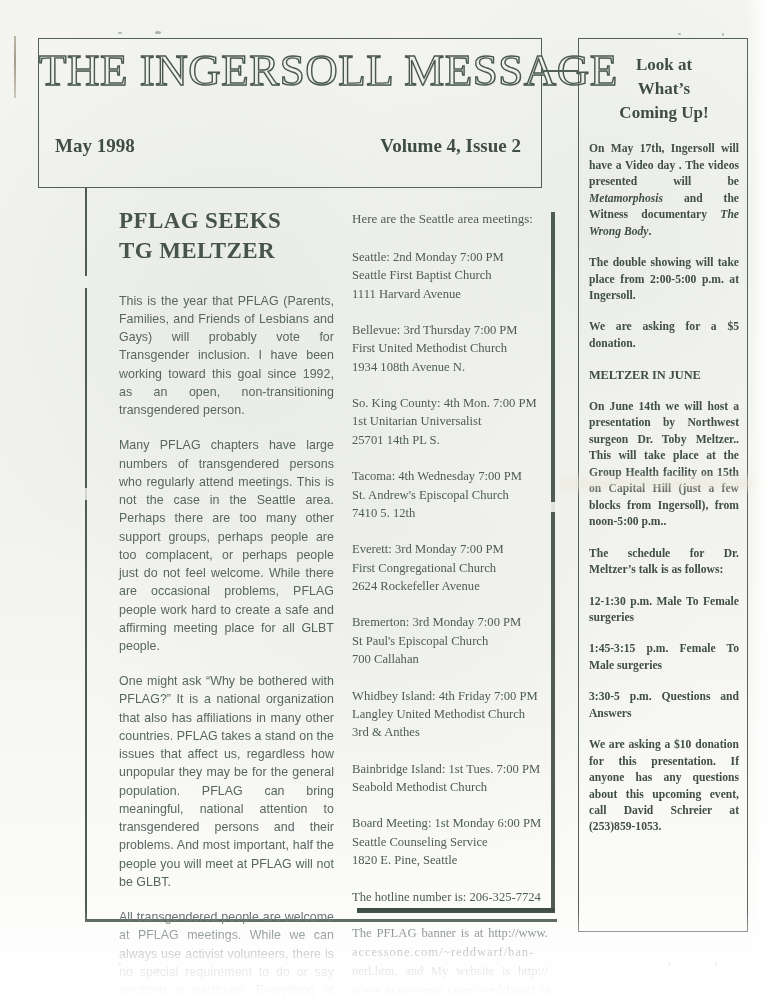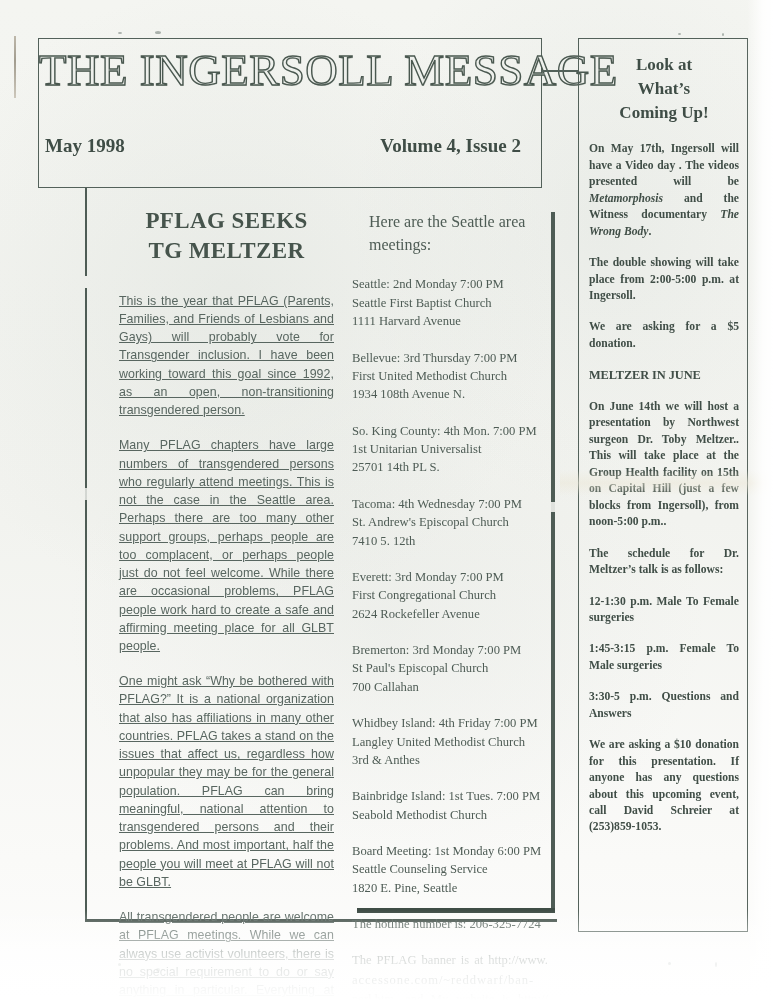--- a/index.html
+++ b/index.html
@@ -74,21 +74,21 @@
     line-height: 1.05;
     letter-spacing: 0.5px;
     white-space: nowrap;
     
     color: #eef0ec;
     -webkit-text-stroke: 1.4px #4a5850;
     text-shadow: 0.6px 0.6px 0 rgba(74,88,80,0.28);
   }
   .masthead-date {
     position: absolute;
-    left: 6px; top: 96px;
+    left: 16px; top: 96px;
     font-family: "Liberation Serif", serif;
     font-weight: bold;
     font-size: 19px;
     color: #3f4d46;
   }
   .masthead-issue {
     position: absolute;
     right: 20px; top: 96px;
     font-family: "Liberation Serif", serif;
     font-weight: bold;
@@ -150,41 +150,39 @@
   .col2 {
     position: absolute;
     left: 352px; top: 210px;
     width: 196px;
   }
 
   .headline {
     font-family: "Liberation Serif", serif;
     font-size: 23px;
     line-height: 1.30;
-    text-align: center;
     color: #46544c;
     letter-spacing: 0.4px;
     margin: 0 0 26px 0;
   }
 
   .col1 p {
     margin: 0 0 17px 0;
     font-family: "Liberation Sans", sans-serif;
     font-size: 12.4px;
     line-height: 1.47;
     text-align: justify;
     color: #586660;
     letter-spacing: 0.05px;
-    text-decoration: underline;
   }
 
   .col2 .lead {
-    margin: 0 0 19px 17px;
-    font-family: "Liberation Serif", serif;
-    font-size: 16px;
+    margin: 0 0 19px 0;
+    font-family: "Liberation Serif", serif;
+    font-size: 13px;
     line-height: 1.45;
     color: #4e5c55;
   }
 
   .meeting {
     margin: 0 0 18px 0;
     font-family: "Liberation Serif", serif;
     font-size: 12.6px;
     line-height: 1.46;
     color: #4e5c55;

